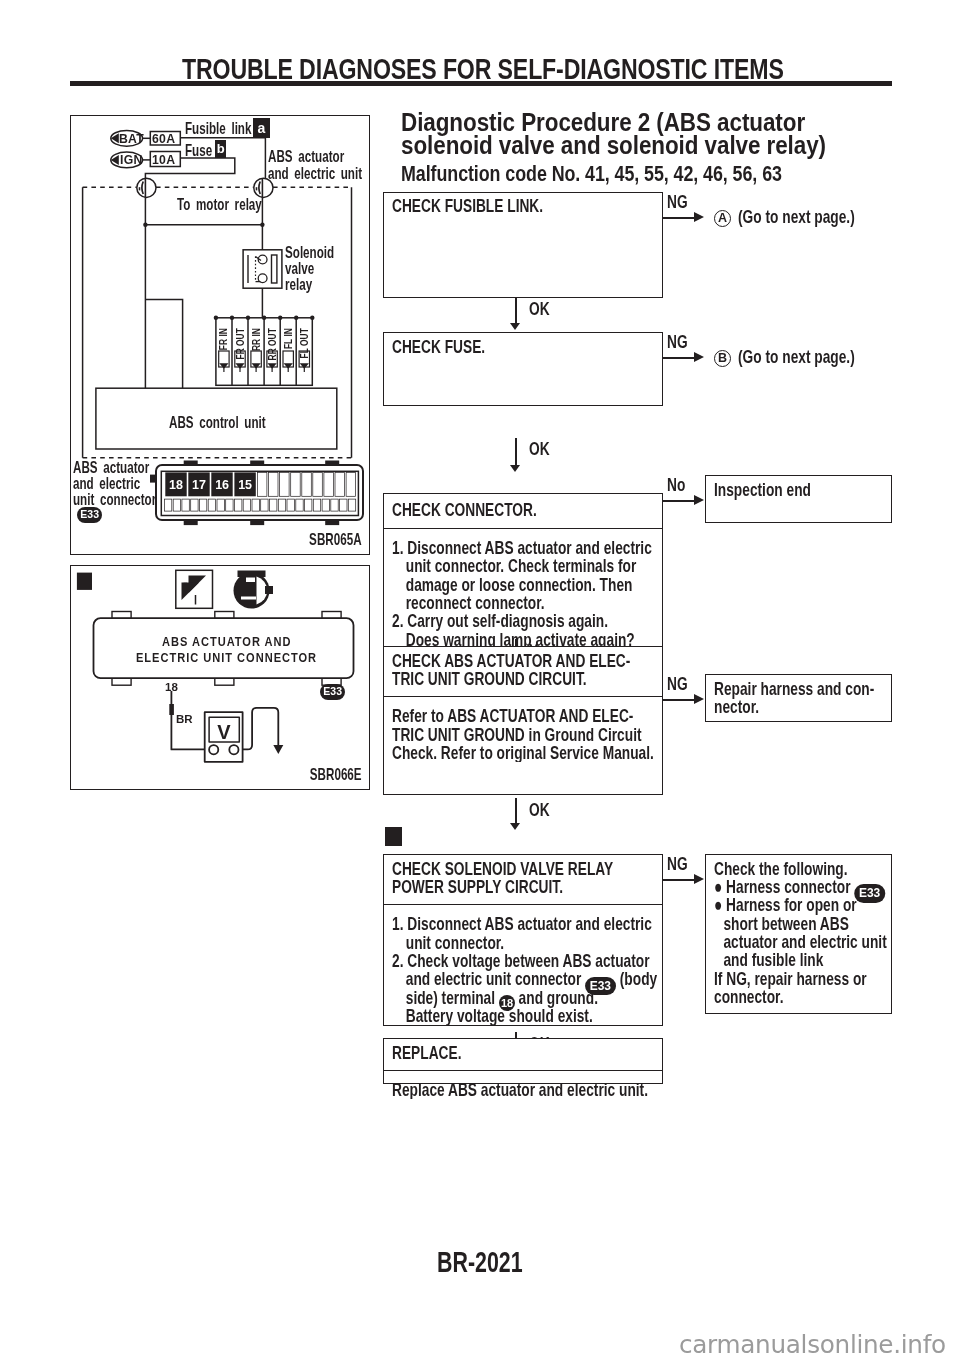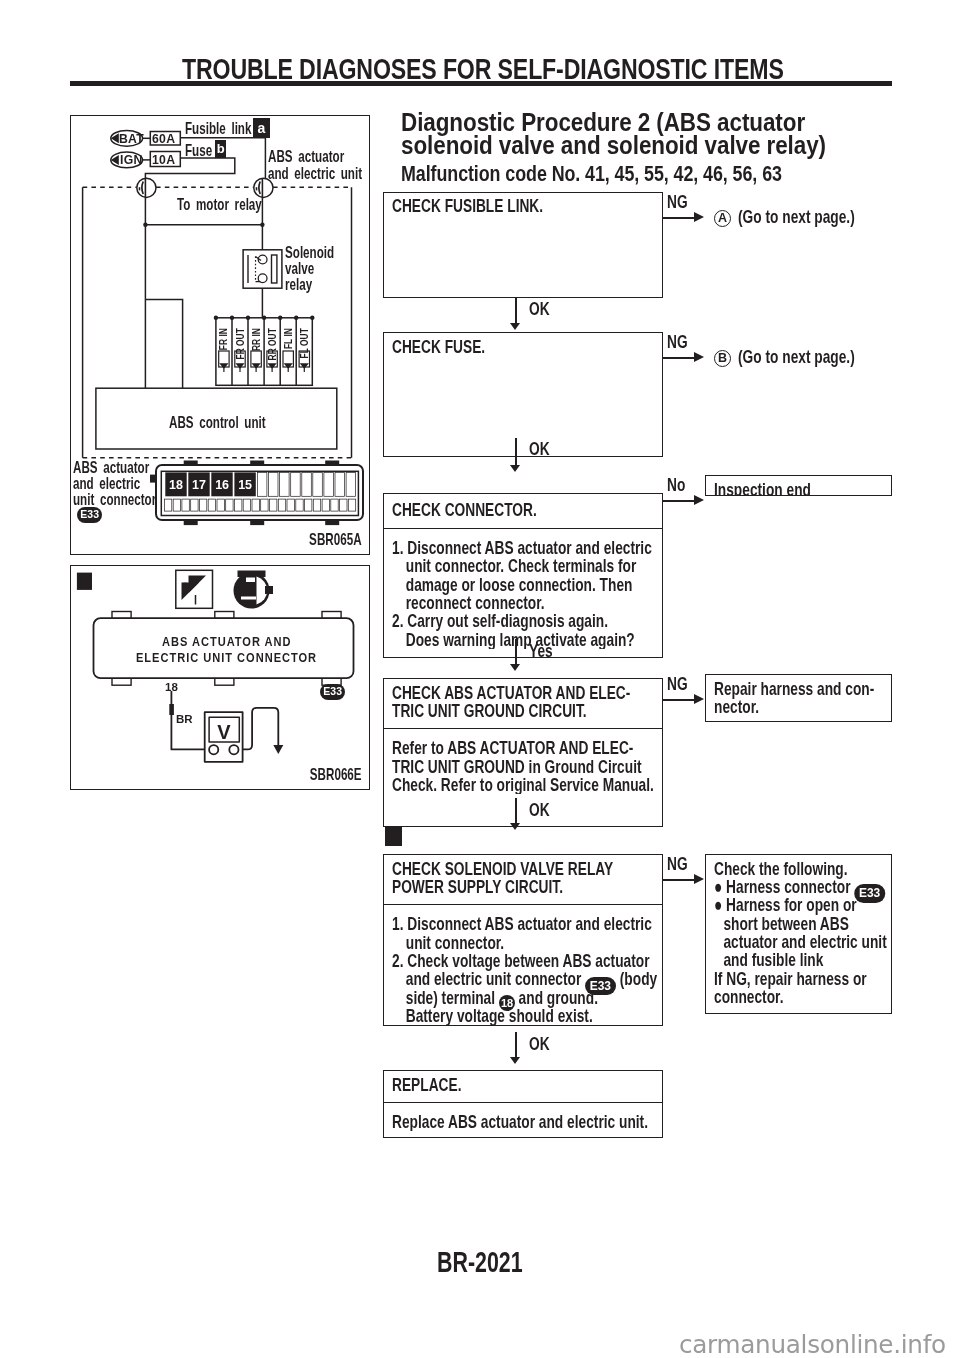--- a/index.html
+++ b/index.html
@@ -322,21 +322,21 @@
   <div class="hlabel" style="left:667px;top:192px">NG</div>
   <div class="abs goto" style="left:714px;top:207px">
       <span class="circ">A</span>
       <span class="gototxt">(Go to next page.)</span>
     </div>
 
   <div class="vline" style="top:297.5px;height:26px"></div>
   <div class="varrow" style="top:323px"></div>
   <div class="vlabel" style="top:298px">OK</div>
 
-  <div class="fbox" style="top:331.7px;height:125px">
+  <div class="fbox" style="top:331.7px;height:74px">
     <div class="fhead" style="padding-top:1px">
         <div class="cond" style="padding-bottom:8.6px">CHECK FUSE.</div>
       </div>
   </div>
   <div class="hline" style="left:662.5px;top:356.7px;width:33px"></div>
   <div class="harrow" style="left:694.3px;top:351.8px"></div>
   <div class="hlabel" style="left:667px;top:332px">NG</div>
   <div class="abs goto" style="left:714px;top:347px">
       <span class="circ">B</span>
       <span class="gototxt">(Go to next page.)</span>
@@ -357,29 +357,29 @@
       <span class="ln ind">damage or loose connection. Then</span>
       <span class="ln ind">reconnect connector.</span>
       <span class="ln">2. Carry out self-diagnosis again.</span>
       <span class="ln ind">Does warning lamp activate again?</span>
     </div>
       </div>
   </div>
   <div class="hline" style="left:662.5px;top:499.7px;width:33px"></div>
   <div class="harrow" style="left:694.3px;top:494.8px"></div>
   <div class="hlabel" style="left:667px;top:475px">No</div>
-  <div class="rbox" style="top:475px;height:21px">
+  <div class="rbox" style="top:475px;height:48px">
       <div class="cond">Inspection end</div>
     </div>
 
   <div class="vline" style="top:639px;height:26px"></div>
   <div class="varrow" style="top:664px"></div>
   <div class="vlabel" style="top:640px">Yes</div>
 
-  <div class="fbox" style="top:678px;height:149px">
+  <div class="fbox" style="top:646px;height:149px">
     <div class="fhead">
         <div class="cond">
           <span class="ln">CHECK ABS ACTUATOR AND ELEC-</span>
           <span class="ln">TRIC UNIT GROUND CIRCUIT.</span>
         </div>
       </div>
     <div class="fdiv fbody">
         <div class="cond">
           <span class="ln">Refer to ABS ACTUATOR AND ELEC-</span>
           <span class="ln">TRIC UNIT GROUND in Ground Circuit</span>
@@ -431,21 +431,21 @@
     <span class="li2x ind">and fusible link</span>
     <span class="li2x">If NG, repair harness or</span>
     <span class="li2x">connector.</span>
   </div>
     </div>
 
   <div class="vline" style="top:1032px;height:26px"></div>
   <div class="varrow" style="top:1057px"></div>
   <div class="vlabel" style="top:1033px">OK</div>
 
-  <div class="fbox" style="top:1070px;height:68px">
+  <div class="fbox" style="top:1038px;height:46px">
     <div class="fhead">
         <div class="cond">REPLACE.</div>
       </div>
     <div class="fdiv fbody">
         <div class="cond">Replace ABS actuator and electric unit.</div>
       </div>
   </div>
 
   <div class="abs" id="pagenum">BR-2021</div>
   <div class="abs" id="wmark">carmanualsonline.info</div>

